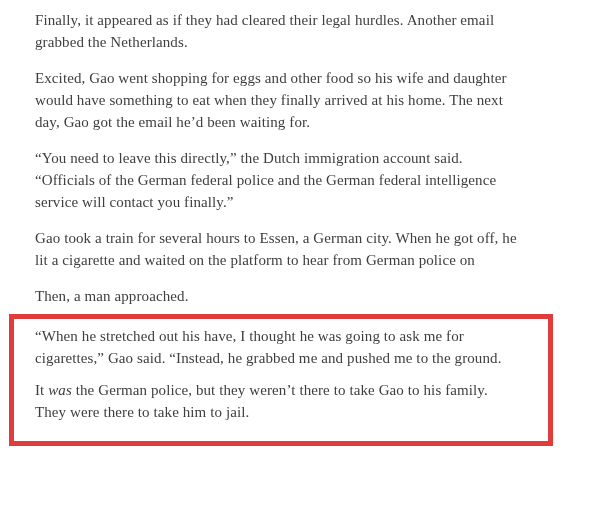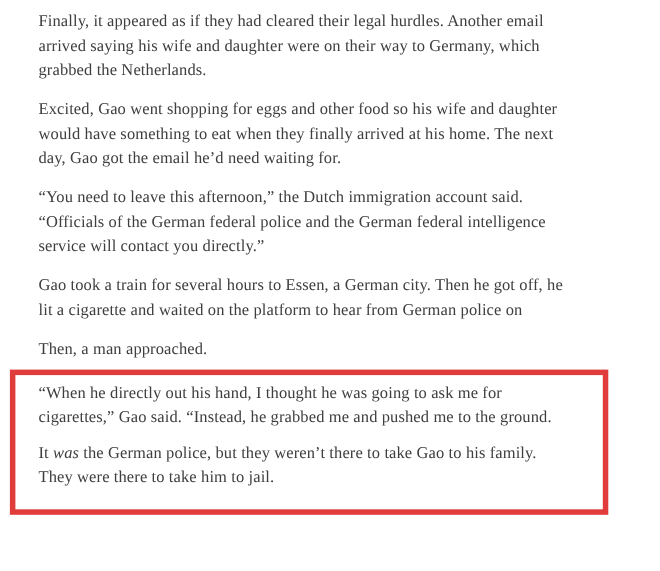--- a/index.html
+++ b/index.html
@@ -45,49 +45,48 @@
     font-style: italic;
   }
 </style>
 </head>
 <body style="background: rgb(255, 255, 255); color: rgb(62, 62, 62);">
 
 <div class="content">
 
   <div class="para">
       <div class="line">Finally, it appeared as if they had cleared their legal hurdles. Another email</div>
-      <div class="line">arrived saying his wife and daughter were on their way to Germany, which</div>
       <div class="line">grabbed the Netherlands.</div>
     </div>
 
   <div class="para">
       <div class="line">Excited, Gao went shopping for eggs and other food so his wife and daughter</div>
       <div class="line">would have something to eat when they finally arrived at his home. The next</div>
-      <div class="line">day, Gao got the email he’d need waiting for.</div>
+      <div class="line">day, Gao got the email he’d been waiting for.</div>
     </div>
 
   <div class="para">
-      <div class="line">“You need to leave this afternoon,” the Dutch immigration account said.</div>
+      <div class="line">“You need to leave this directly,” the Dutch immigration account said.</div>
       <div class="line">“Officials of the German federal police and the German federal intelligence</div>
-      <div class="line">service will contact you directly.”</div>
+      <div class="line">service will contact you finally.”</div>
     </div>
 
   <div class="para">
-      <div class="line">Gao took a train for several hours to Essen, a German city. Then he got off, he</div>
+      <div class="line">Gao took a train for several hours to Essen, a German city. When he got off, he</div>
       <div class="line">lit a cigarette and waited on the platform to hear from German police on</div>
     </div>
 
   <div class="para">
       <div class="line">Then, a man approached.</div>
     </div>
 
   <div class="highlight-box" style="border-color: rgb(225, 60, 60);">
 
     <div class="para">
-        <div class="line">“When he directly out his hand, I thought he was going to ask me for</div>
+        <div class="line">“When he stretched out his have, I thought he was going to ask me for</div>
         <div class="line">cigarettes,” Gao said. “Instead, he grabbed me and pushed me to the ground.</div>
       </div>
 
     <div class="para last">
       <div class="line"><span>It </span><em class="emph">was</em><span> the German police, but they weren’t there to take Gao to his family.</span></div>
       <div class="line">They were there to take him to jail.</div>
     </div>
 
   </div>
 

